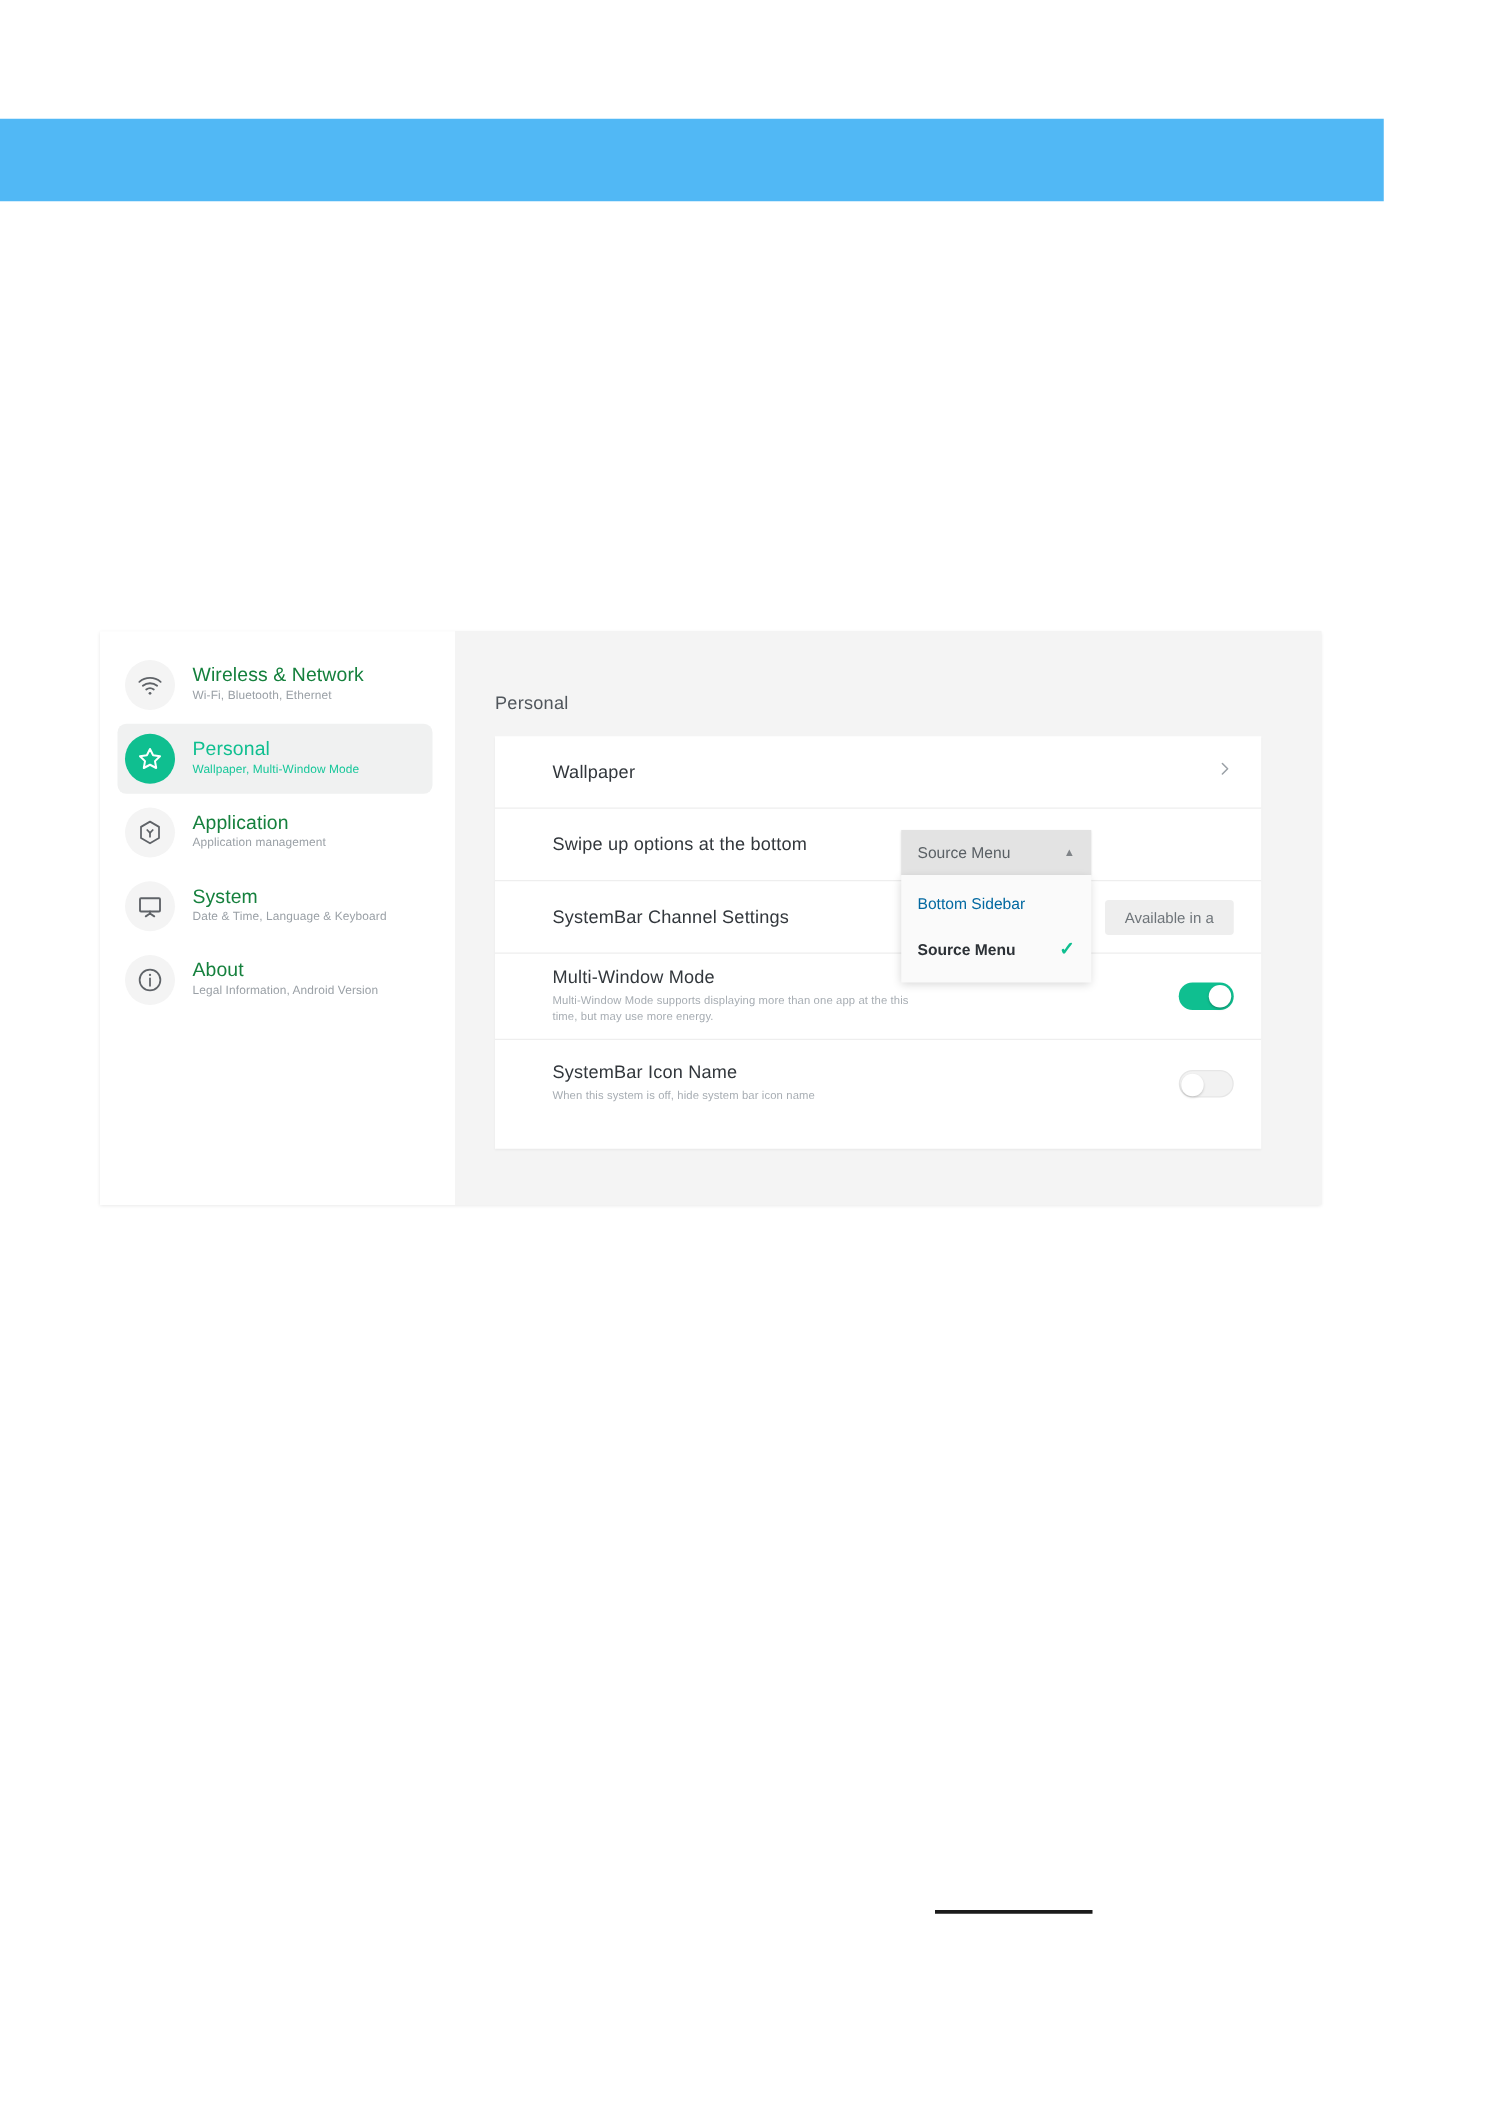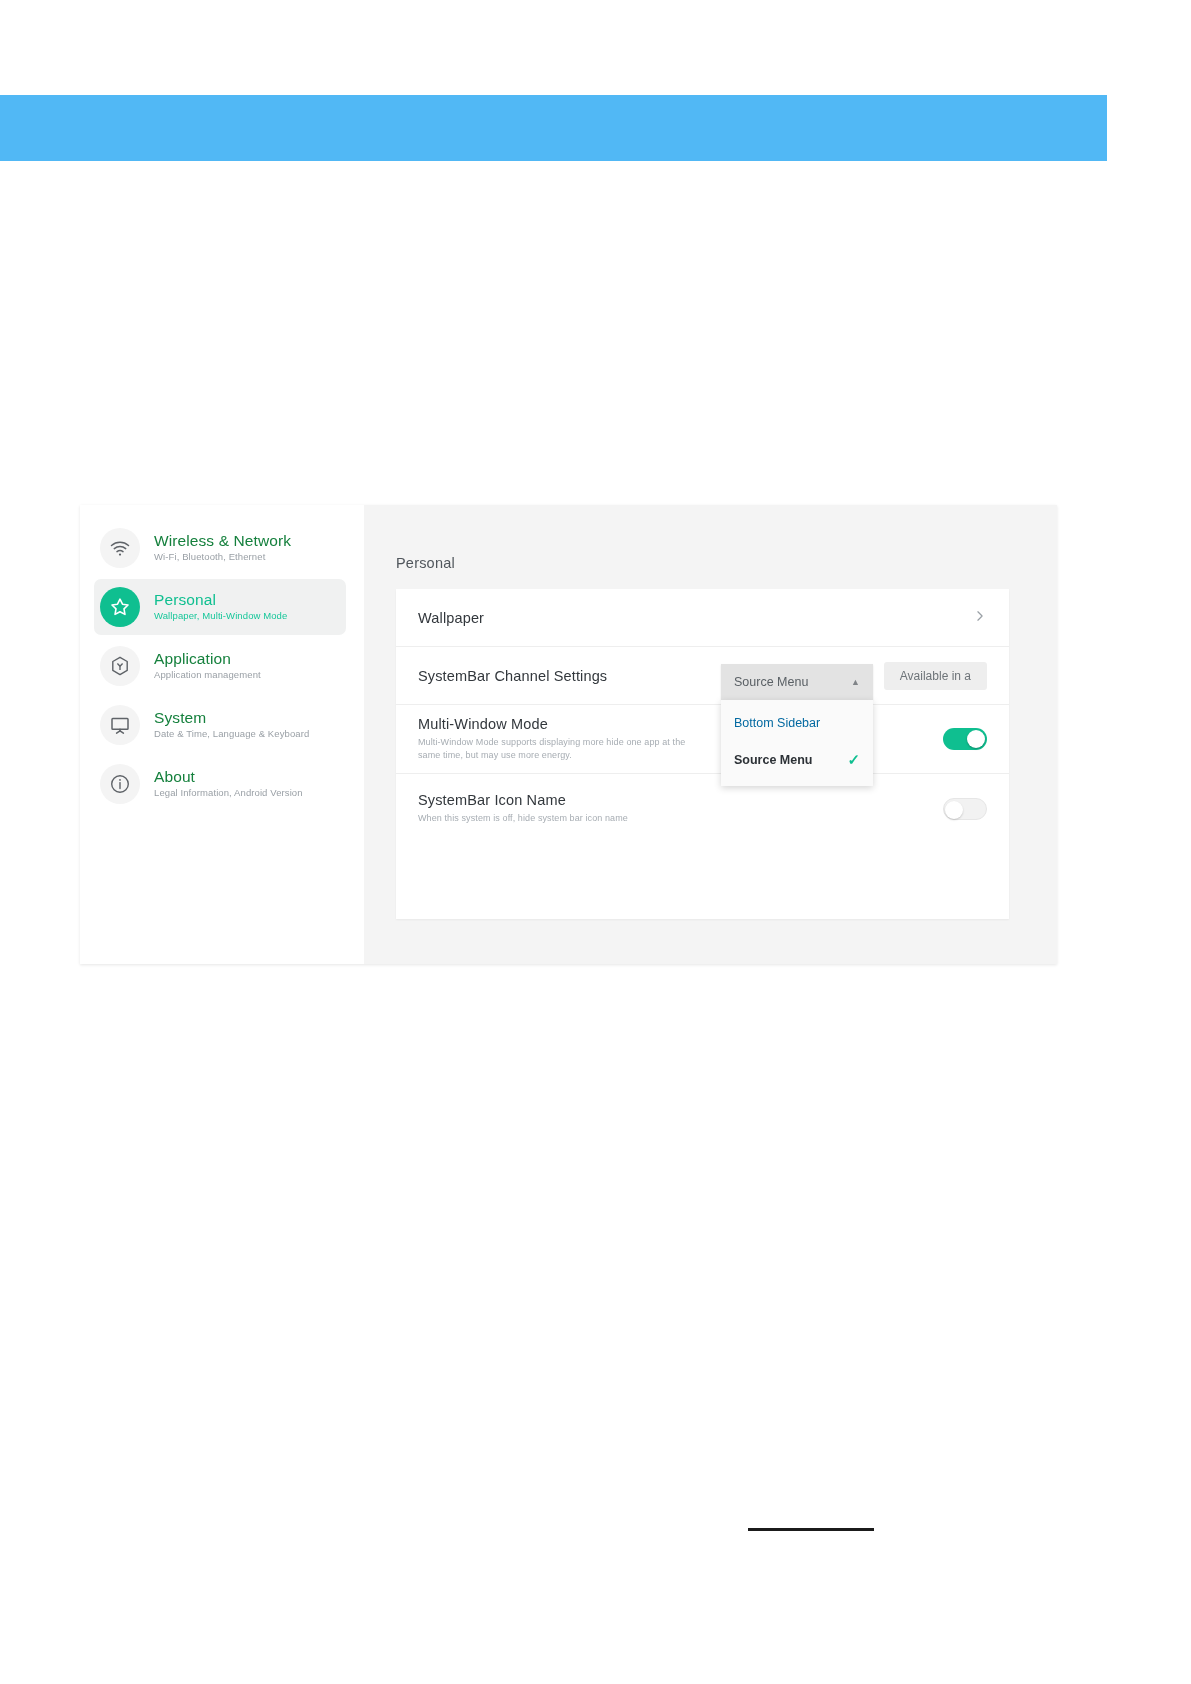--- a/index.html
+++ b/index.html
@@ -83,21 +83,21 @@
     box-shadow: 0 1px 2px rgba(0,0,0,.05);
   }
   .row {
     position: relative;
     padding: 0 22px;
     border-bottom: 1px solid #eeeeee;
     display: flex; align-items: center;
     min-height: 58px;
   }
   .row:last-child { border-bottom: none; }
-  .row-main { flex: 1 1 auto; }
+  .row-main { flex: 1 1 auto; margin-left: 24px; }
   .row-title { font-size: 14.5px; color: #32373c; letter-spacing:.15px; }
   .row-sub {
     font-size: 9px; color: #a7adb3; line-height: 13px; margin-top: 4px;
     letter-spacing: .1px; max-width: 290px;
   }
   .row-right { flex: 0 0 auto; display:flex; align-items:center; }
 
   .chev { width: 14px; height: 14px; color: #9aa0a6; }
 
   
@@ -258,34 +258,40 @@
             </div>
             <div class="row-right">
               <span>
                 <svg class="chev" viewBox="0 0 16 16" fill="none" stroke="#9aa0a6" stroke-width="1.4" stroke-linecap="round" stroke-linejoin="round">
                   <path d="M5.6 3.2L10.4 8l-4.8 4.8"></path>
                 </svg>
               </span>
             </div>
           </div>
 
+          <div class="row">
+            <div class="row-main">
+              <div class="row-title">Swipe up options at the bottom</div>
+            </div>
+            <div class="row-right"></div>
+          </div>
 
           <div class="row">
             <div class="row-main">
               <div class="row-title">SystemBar Channel Settings</div>
             </div>
             <div class="row-right">
               <span class="pill">Available in a</span>
             </div>
           </div>
 
           <div class="row tall">
             <div class="row-main">
               <div class="row-title">Multi-Window Mode</div>
-              <div class="row-sub">Multi-Window Mode supports displaying more hide one app at the same time, but may use more energy.</div>
+              <div class="row-sub">Multi-Window Mode supports displaying more than one app at the this time, but may use more energy.</div>
             </div>
             <div class="row-right">
               <span class="toggle on">
                 <span class="knob"></span>
               </span>
             </div>
           </div>
 
           <div class="row tall">
             <div class="row-main">

